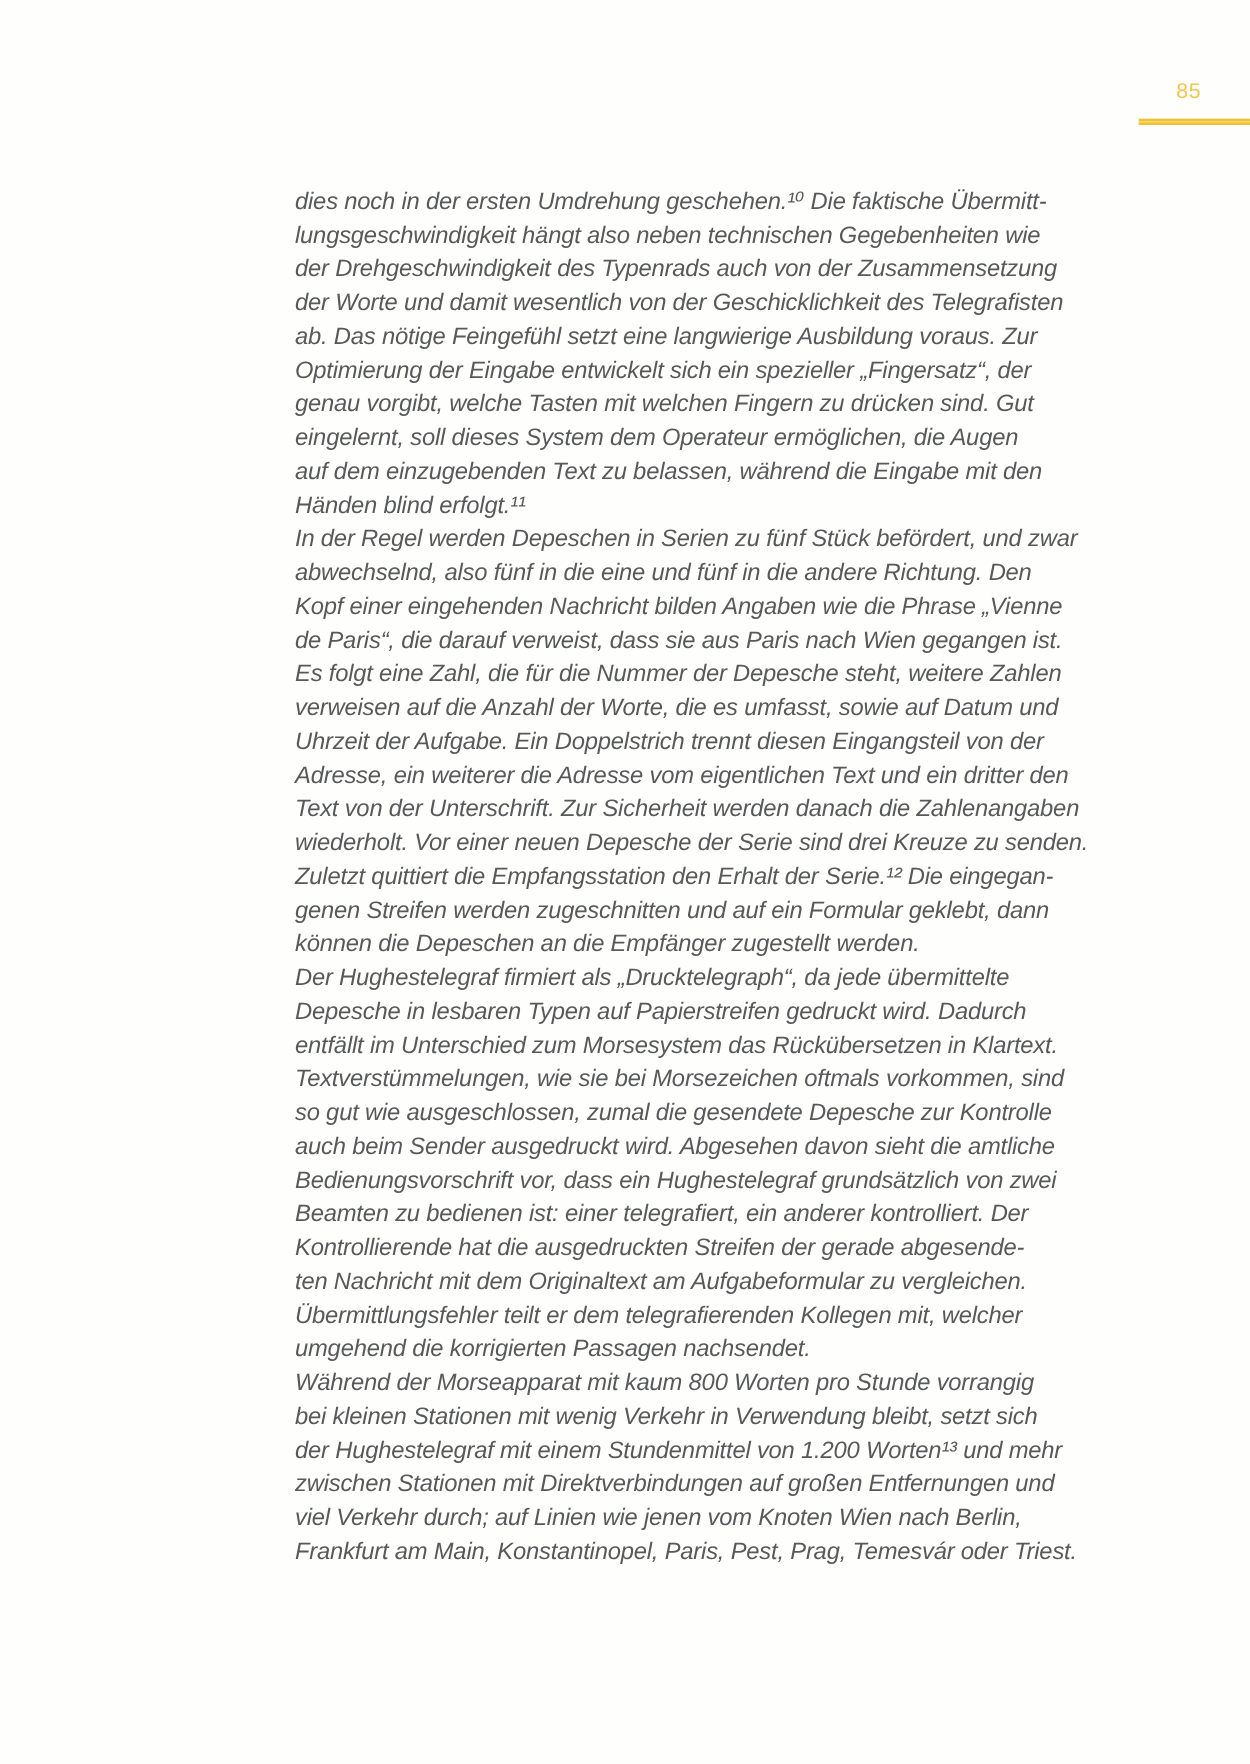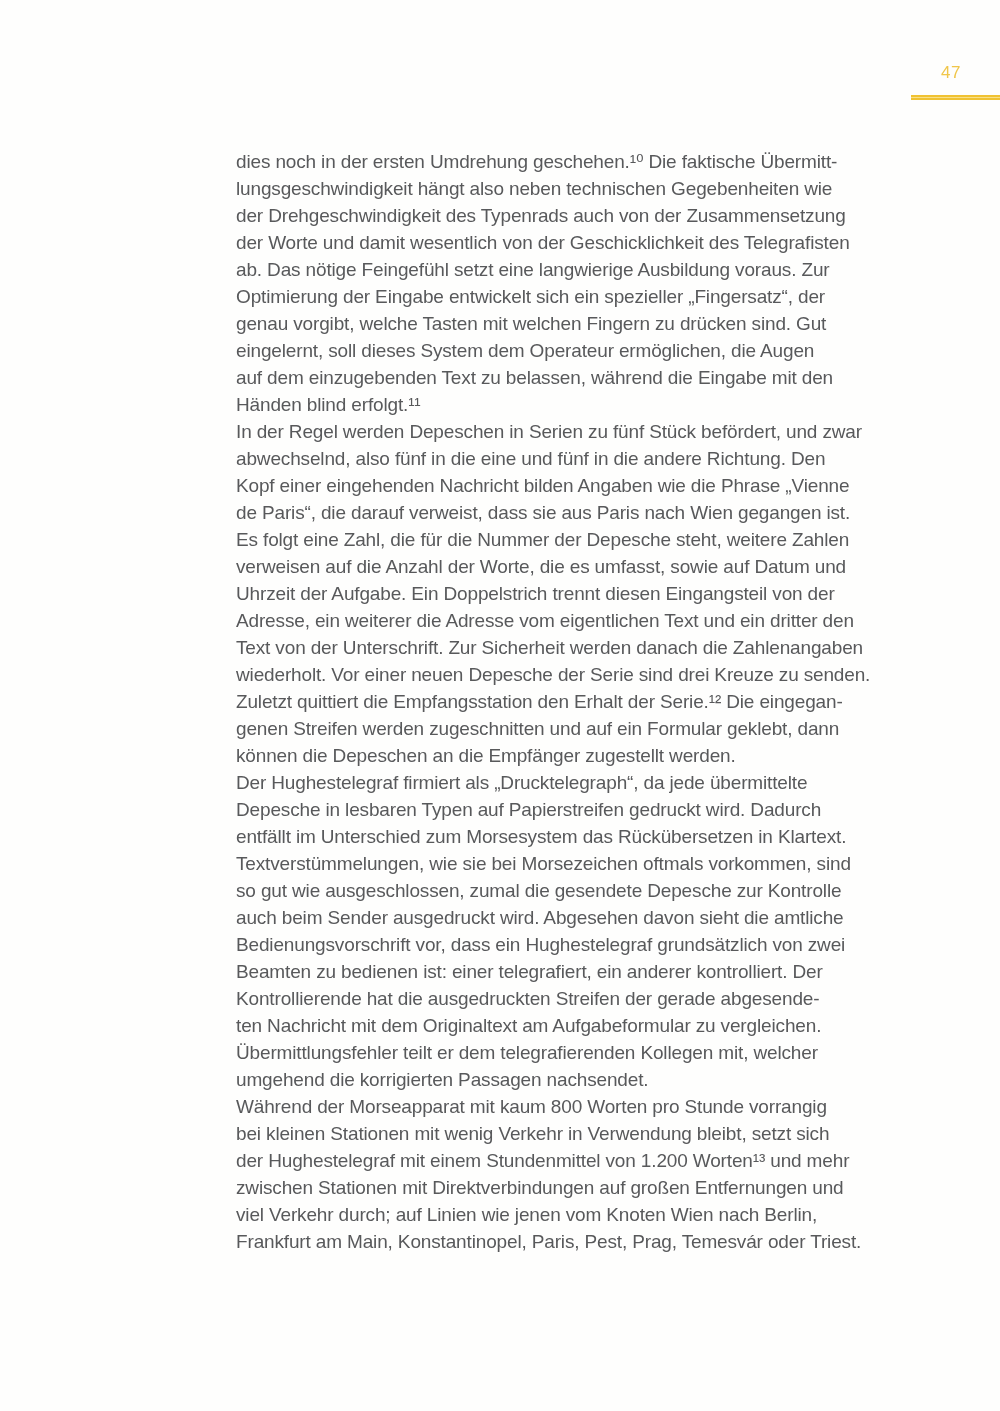--- a/index.html
+++ b/index.html
@@ -44,28 +44,29 @@
     width: 700px;
     color: #58595b;
     font-size: 19px;
     line-height: 27px;
     letter-spacing: -0.15px;
   }
   .para {
     margin: 0;
     padding: 0;
     white-space: pre;
+    font-style: italic;
   }
 </style>
 </head>
 <body>
 
 <div class="page">
 
-  <div class="page-number">47</div>
+  <div class="page-number">85</div>
 
   <div class="header-rule"></div>
 
   <div class="text-block">
     <p class="para">dies noch in der ersten Umdrehung geschehen.¹⁰ Die faktische Übermitt-
 lungsgeschwindigkeit hängt also neben technischen Gegebenheiten wie
 der Drehgeschwindigkeit des Typenrads auch von der Zusammensetzung
 der Worte und damit wesentlich von der Geschicklichkeit des Telegrafisten
 ab. Das nötige Feingefühl setzt eine langwierige Ausbildung voraus. Zur
 Optimierung der Eingabe entwickelt sich ein spezieller „Fingersatz“, der

